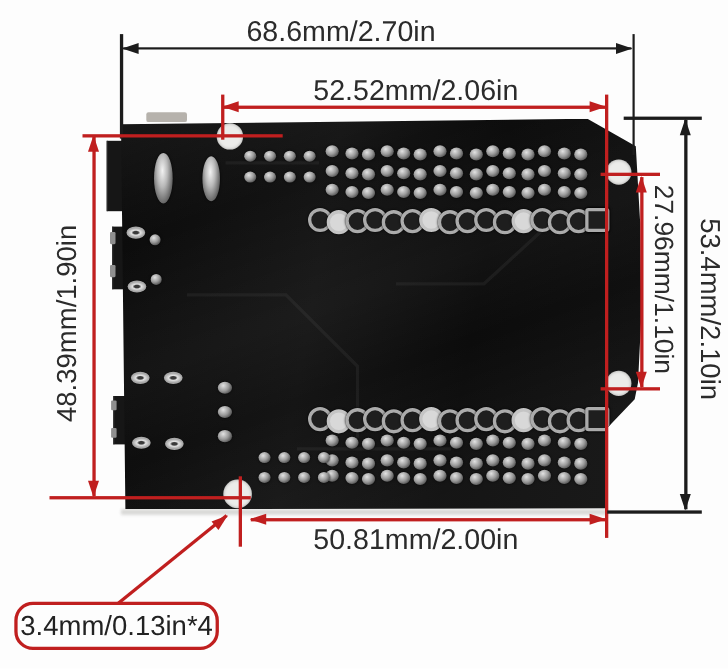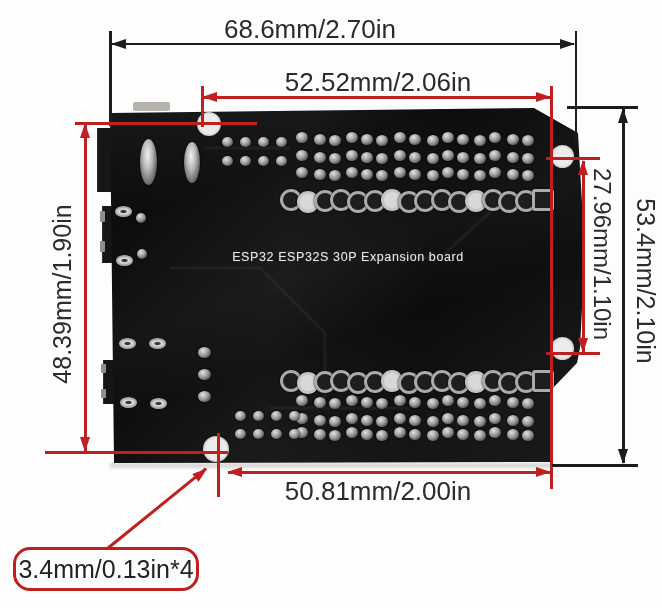--- a/index.html
+++ b/index.html
@@ -227,21 +227,20 @@
         <div class="pad oval" style="left: 9.5px; top: 288.5px; width: 17px; height: 11px;"></div>
         <div class="pad oval" style="left: 39.5px; top: 289.5px; width: 17px; height: 11px;"></div>
         <div class="pad blob" style="left: 26px; top: 105px; width: 10px; height: 10px;"></div>
         <div class="pad blob" style="left: 27px; top: 141px; width: 10px; height: 10px;"></div>
       </div>
 
     <div class="hole" style="left:87px;top:4px;width:24px;height:24px;"></div>
     <div class="hole" style="left:441px;top:37px;width:23px;height:23px;"></div>
     <div class="hole" style="left:441px;top:229px;width:23px;height:23px;"></div>
     <div class="hole" style="left:93px;top:328px;width:26px;height:26px;"></div>
-    <div id="silk">ESP32 ESP32S 30P Expansion board</div>
   </div>
 
   <div style="--c:#1c1c1c;">
     <div class="line" style="left:112px;top:42.8px;width:462px;height:2.5px;">
       <div class="ah l"></div>
       <div class="ah r"></div>
     </div>
     <div class="line" style="left:109px;top:31px;width:2.5px;height:95px;"></div>
     <div class="line" style="left:574.5px;top:31px;width:2.5px;height:110px;"></div>
     <div class="dlabel" style="left:310px;top:29px;">68.6mm/2.70in</div>

